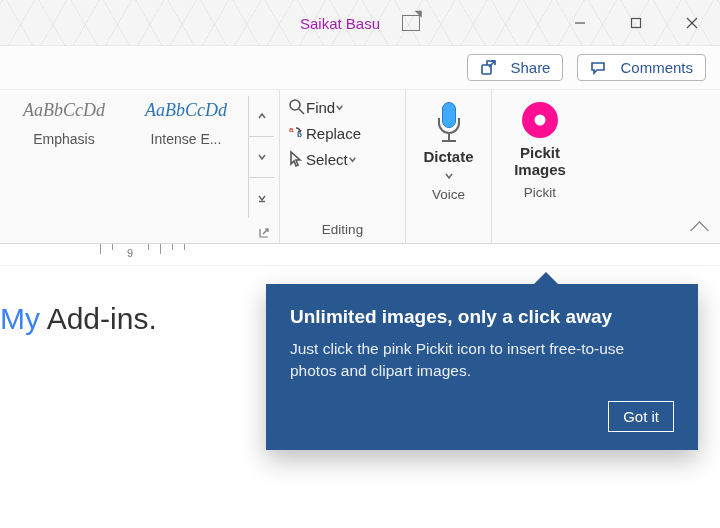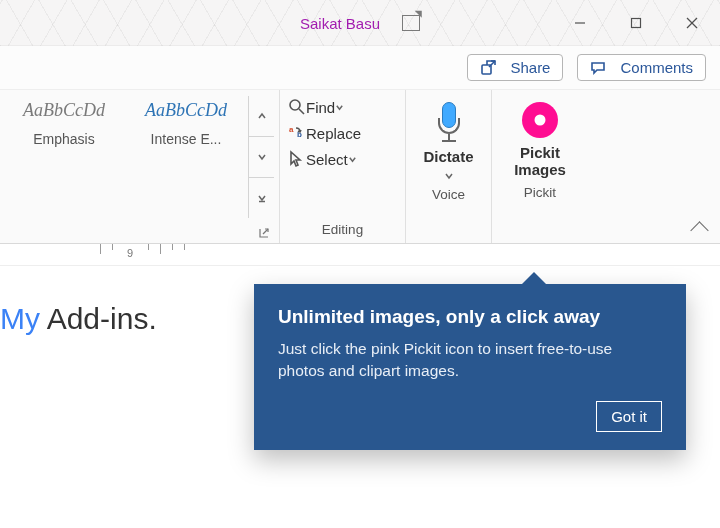--- a/index.html
+++ b/index.html
@@ -107,21 +107,21 @@
   .ruler-maj { height: 10px; }
   .ruler-num { position: absolute; top: 3px; font-size: 11px; color: #777; transform: translateX(-50%); }
 
   
   .doc { padding: 36px 0 0 0; position: relative; }
   .doc-text { font-size: 30px; color: #333; }
   .doc-text .gray { color: #3b82f6; }
 
   
   .callout {
-    position: absolute; left: 254px; top: 284px; width: 432px;
+    position: absolute; left: 266px; top: 284px; width: 432px;
     background: #29578f; color: #fff; padding: 22px 24px 18px;
     box-shadow: 0 10px 24px rgba(0,0,0,0.25);
   }
   .callout::before {
     content: ""; position: absolute; top: -12px; right: 140px;
     border-left: 12px solid transparent; border-right: 12px solid transparent;
     border-bottom: 12px solid #29578f;
   }
   .callout h3 { font-size: 19px; font-weight: 700; margin-bottom: 10px; }
   .callout p { font-size: 15.5px; line-height: 1.45; color: #e8eef6; }

